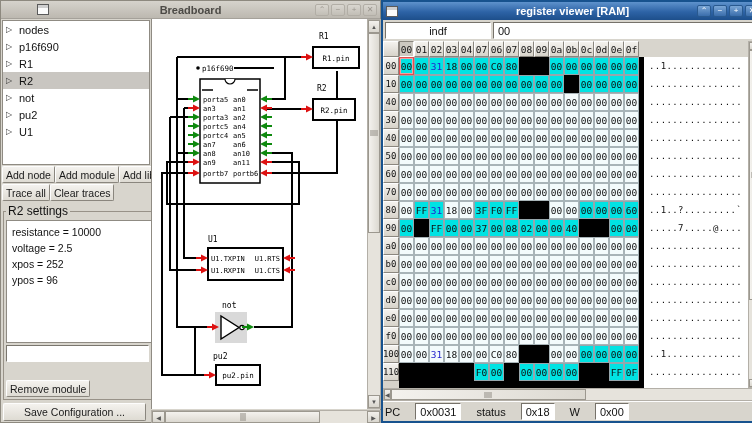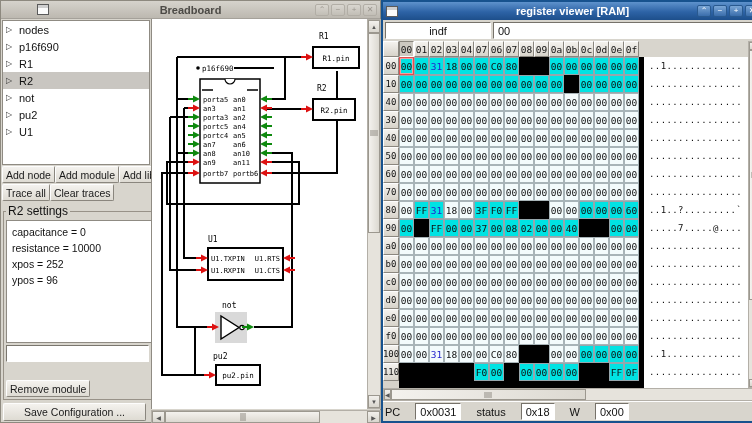--- a/index.html
+++ b/index.html
@@ -152,22 +152,22 @@
           <button class="gtk">Add module</button>
           <button class="gtk">Add library</button>
         </div>
         <div class="btn-row">
           <button class="gtk">Trace all</button>
           <button class="gtk">Clear traces</button>
         </div>
         <fieldset id="settings-frame">
           <legend>R2 settings</legend>
           <div id="settings-list">
-              <div class="prop">capacitance = 0</div>
               <div class="prop">resistance = 10000</div>
+              <div class="prop">voltage = 2.5</div>
               <div class="prop">xpos = 252</div>
               <div class="prop">ypos = 96</div>
             </div>
           <div class="input-row">
             <input value="" style="">
             <button class="gtk">Set</button>
           </div>
           <button class="gtk" id="remove-module">Remove module</button>
         </fieldset>
         <button class="gtk" id="save-config">Save Configuration ...</button>

